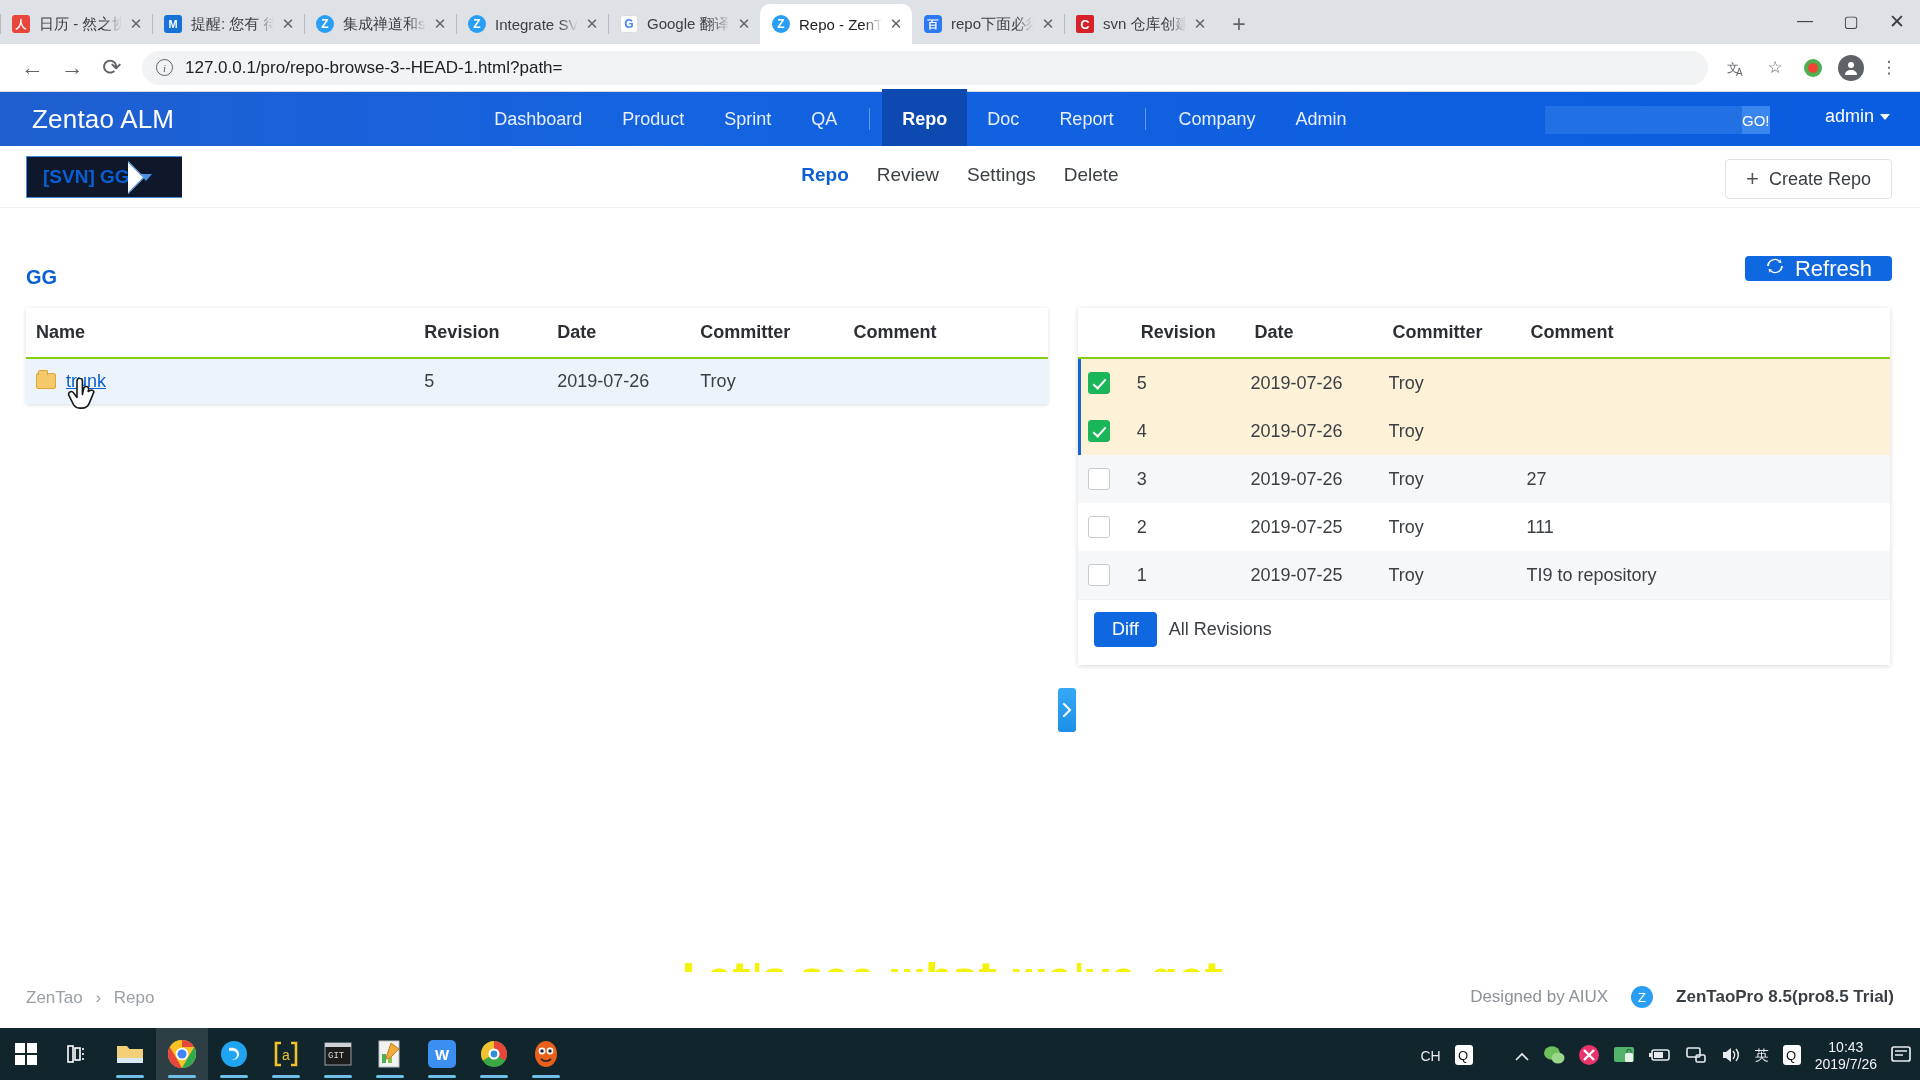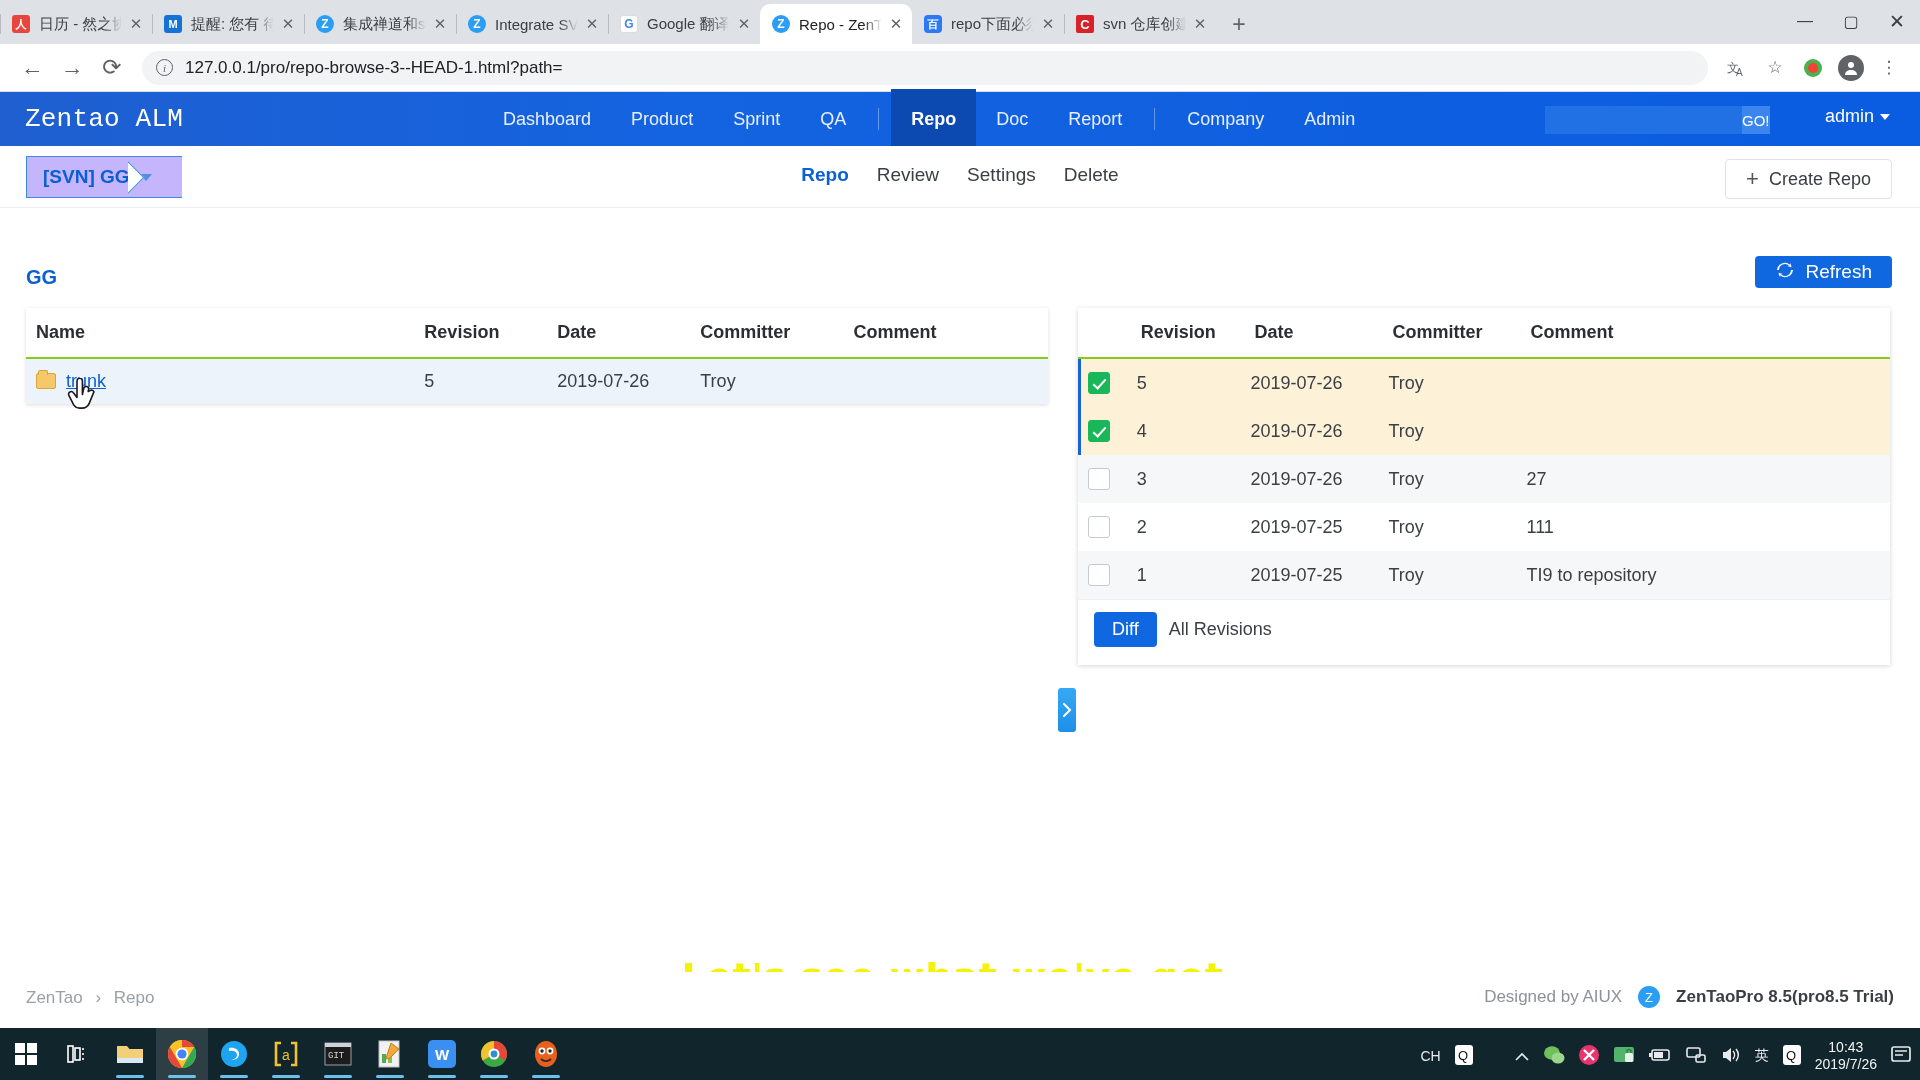--- a/index.html
+++ b/index.html
@@ -91,22 +91,22 @@
   .avatar-circ { width: 26px; height: 26px; border-radius: 50%;
     background: #5f6368; display:flex;align-items:center;justify-content:center;
     color:#fff; font-size: 14px;}
 
   
   .zt-navbar {
     position: absolute; top: 92px; left: 0; width: 1920px; height: 54px;
     background: linear-gradient(90deg, #1f5fd0 0%, #1463e0 35%, #0a5ce0 100%);
     display: flex; align-items: center;
   }
-  .zt-logo { margin-left: 25px; font-size: 26px; color: #fff; font-weight: 400;
-    letter-spacing: .2px; font-family: Liberation Mono, monospace;}
+  .zt-logo { margin-left: 32px; font-size: 26px; color: #fff; font-weight: 400;
+    letter-spacing: .2px;}
   .zt-menu { display: flex; align-items: center; margin-left: 300px; height: 54px; }
   .zt-menu-item {
     padding: 0 20px; height: 60px; display: flex; align-items: center;
     color: #e7effd; font-size: 18px; white-space: nowrap;
   }
   .zt-menu-item.active { background: #0c49b0; color: #fff; font-weight: bold; }
   .zt-menu-divider { width: 1px; height: 22px; background: rgba(255,255,255,.35);
     margin: 0 12px; }
   .zt-search {
     position: absolute; right: 160px; top: 14px;
@@ -130,21 +130,21 @@
   .zt-subnav {
     position: absolute; top: 146px; left: 0; width: 1920px; height: 62px;
     background: #fff; border-bottom: 1px solid #eceff3;
   }
   .repo-picker {
     position: absolute; left: 26px; top: 10px;
     height: 42px; padding: 0 30px 0 16px;
     border: 1px solid #3f8ae0; border-right: none;
     display: flex; align-items: center;
     color: #0a5fd4; font-size: 19px; font-weight: bold;
-    background: #c4b5fd;
+    background: #0f172a;
   }
   .repo-picker .caret-down { border-top-color:#4b90e2; border-left-width:6px;
      border-right-width:6px; border-top-width:7px; margin-left:10px;}
   .repo-picker-arrow {
     position: absolute; left: 128px; top: 10px; width: 30px; height: 42px;
     overflow: hidden;
   }
   .repo-picker-arrow::before {
     content: ""; position: absolute; left: -21px; top: 6px;
     width: 30px; height: 30px; background: #fff;
@@ -166,23 +166,23 @@
   }
   .plus-ico { font-size: 22px; font-weight: 300; color: #555;}
 
   
   .content-area { position: absolute; top: 208px; left: 0; width: 1920px;
     height: 772px; background: #fff; }
   .page-title { position: absolute; left: 26px; top: 58px; color: #0a5fd4;
     font-size: 20px; font-weight: bold; }
   .refresh-btn {
     position: absolute; right: 28px; top: 48px;
-    height: 32px; padding: 4px 20px; background: #1068e0; border-radius: 4px;
+    height: 25px; padding: 4px 20px; background: #1068e0; border-radius: 4px;
     display: flex; align-items: center; gap: 10px;
-    color: #fff; font-size: 19px;
+    color: #fff; font-size: 22px;
   }
   .refresh-ico { font-size: 20px; }
 
   
   .files-panel {
     position: absolute; left: 26px; top: 100px; width: 1022px;
     background: #fff;
     box-shadow: 0 1px 4px rgba(0,0,0,.14);
   }
   .tbl { width: 100%; border-collapse: collapse; }
@@ -253,21 +253,21 @@
     font-family: "DejaVu Sans", sans-serif;
   }
 
   
   .zt-footer { position: absolute; top: 972px; left: 0; width: 1920px;
     height: 58px; background: #fff; }
   .footer-crumb { position: absolute; left: 26px; top: 16px;
     font-size: 17px; color: #9aa0a6; }
   .footer-crumb .c-sep { margin: 0 8px; }
   .footer-right { position: absolute; right: 26px; top: 14px;
-    display: flex; align-items: center; gap: 16px;
+    display: flex; align-items: center; gap: 23px;
     font-size: 17px; color: #8c9298; text-align: center; }
   .zt-mini { width: 22px; height: 22px; border-radius: 50%; background: #2a9ef4;
     color: #fff; font-size: 13px; display: flex; align-items: center;
     justify-content: center; }
   .footer-prod { color: #3a3f44; font-weight: bold; }
 
   
   .taskbar { position: absolute; bottom: 0; left: 0; width: 1920px; height: 52px;
     background: #11252c; display: flex; align-items: center; }
   .tb-item { width: 52px; height: 52px; display: flex; align-items: center;

